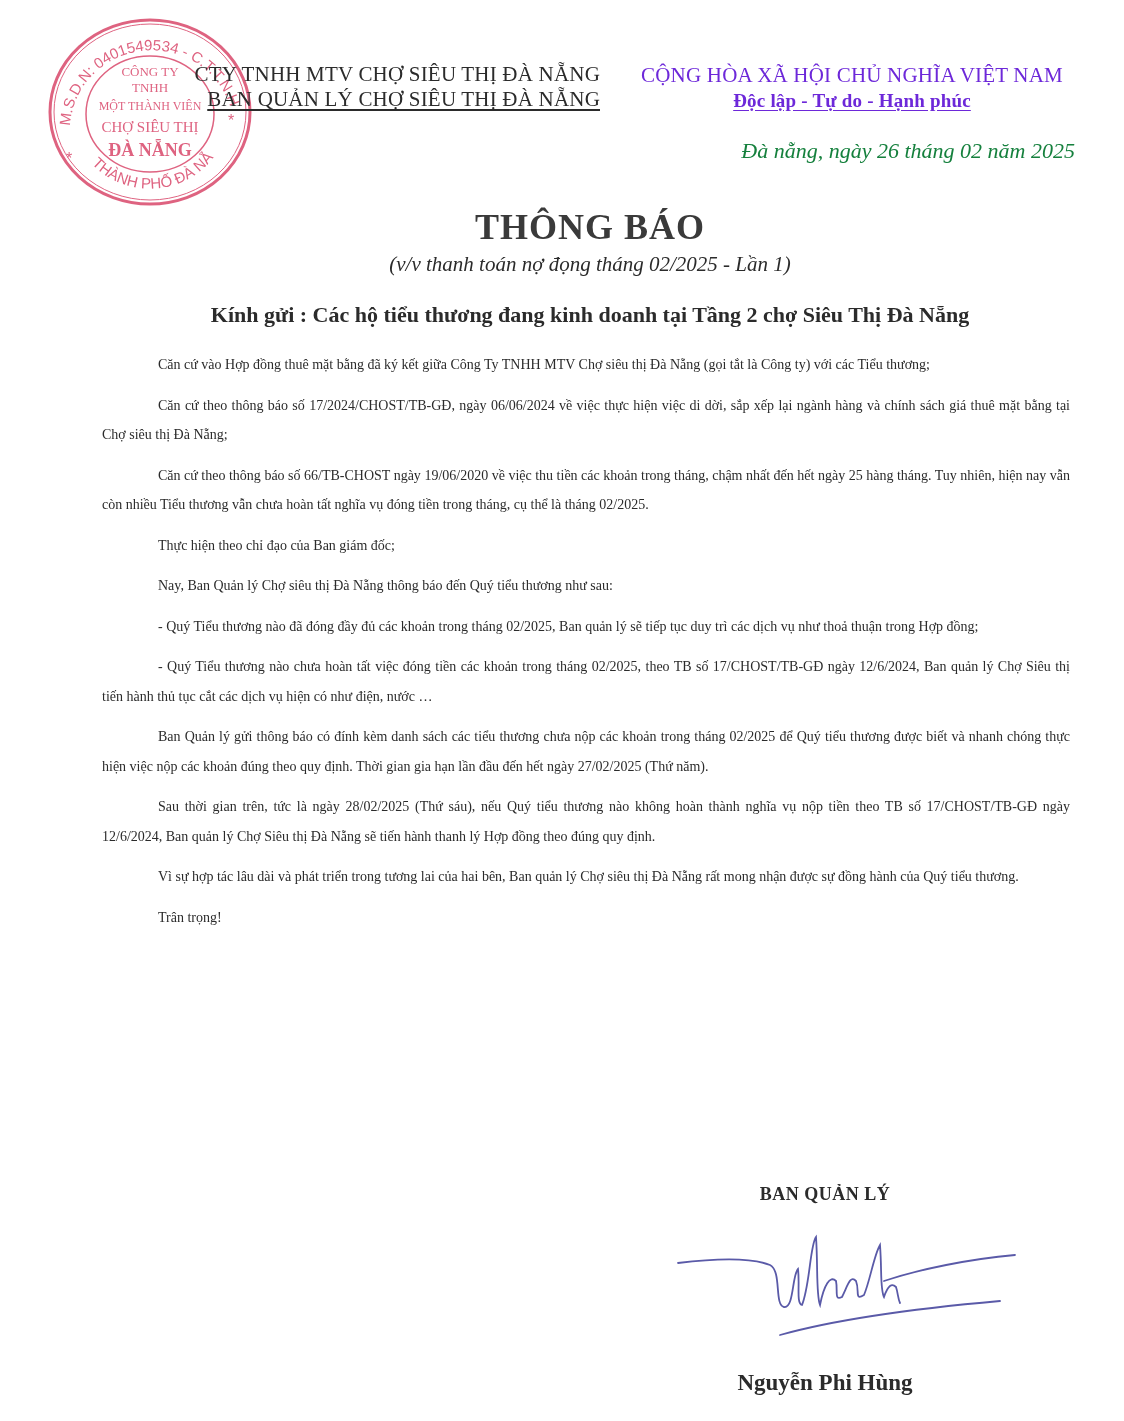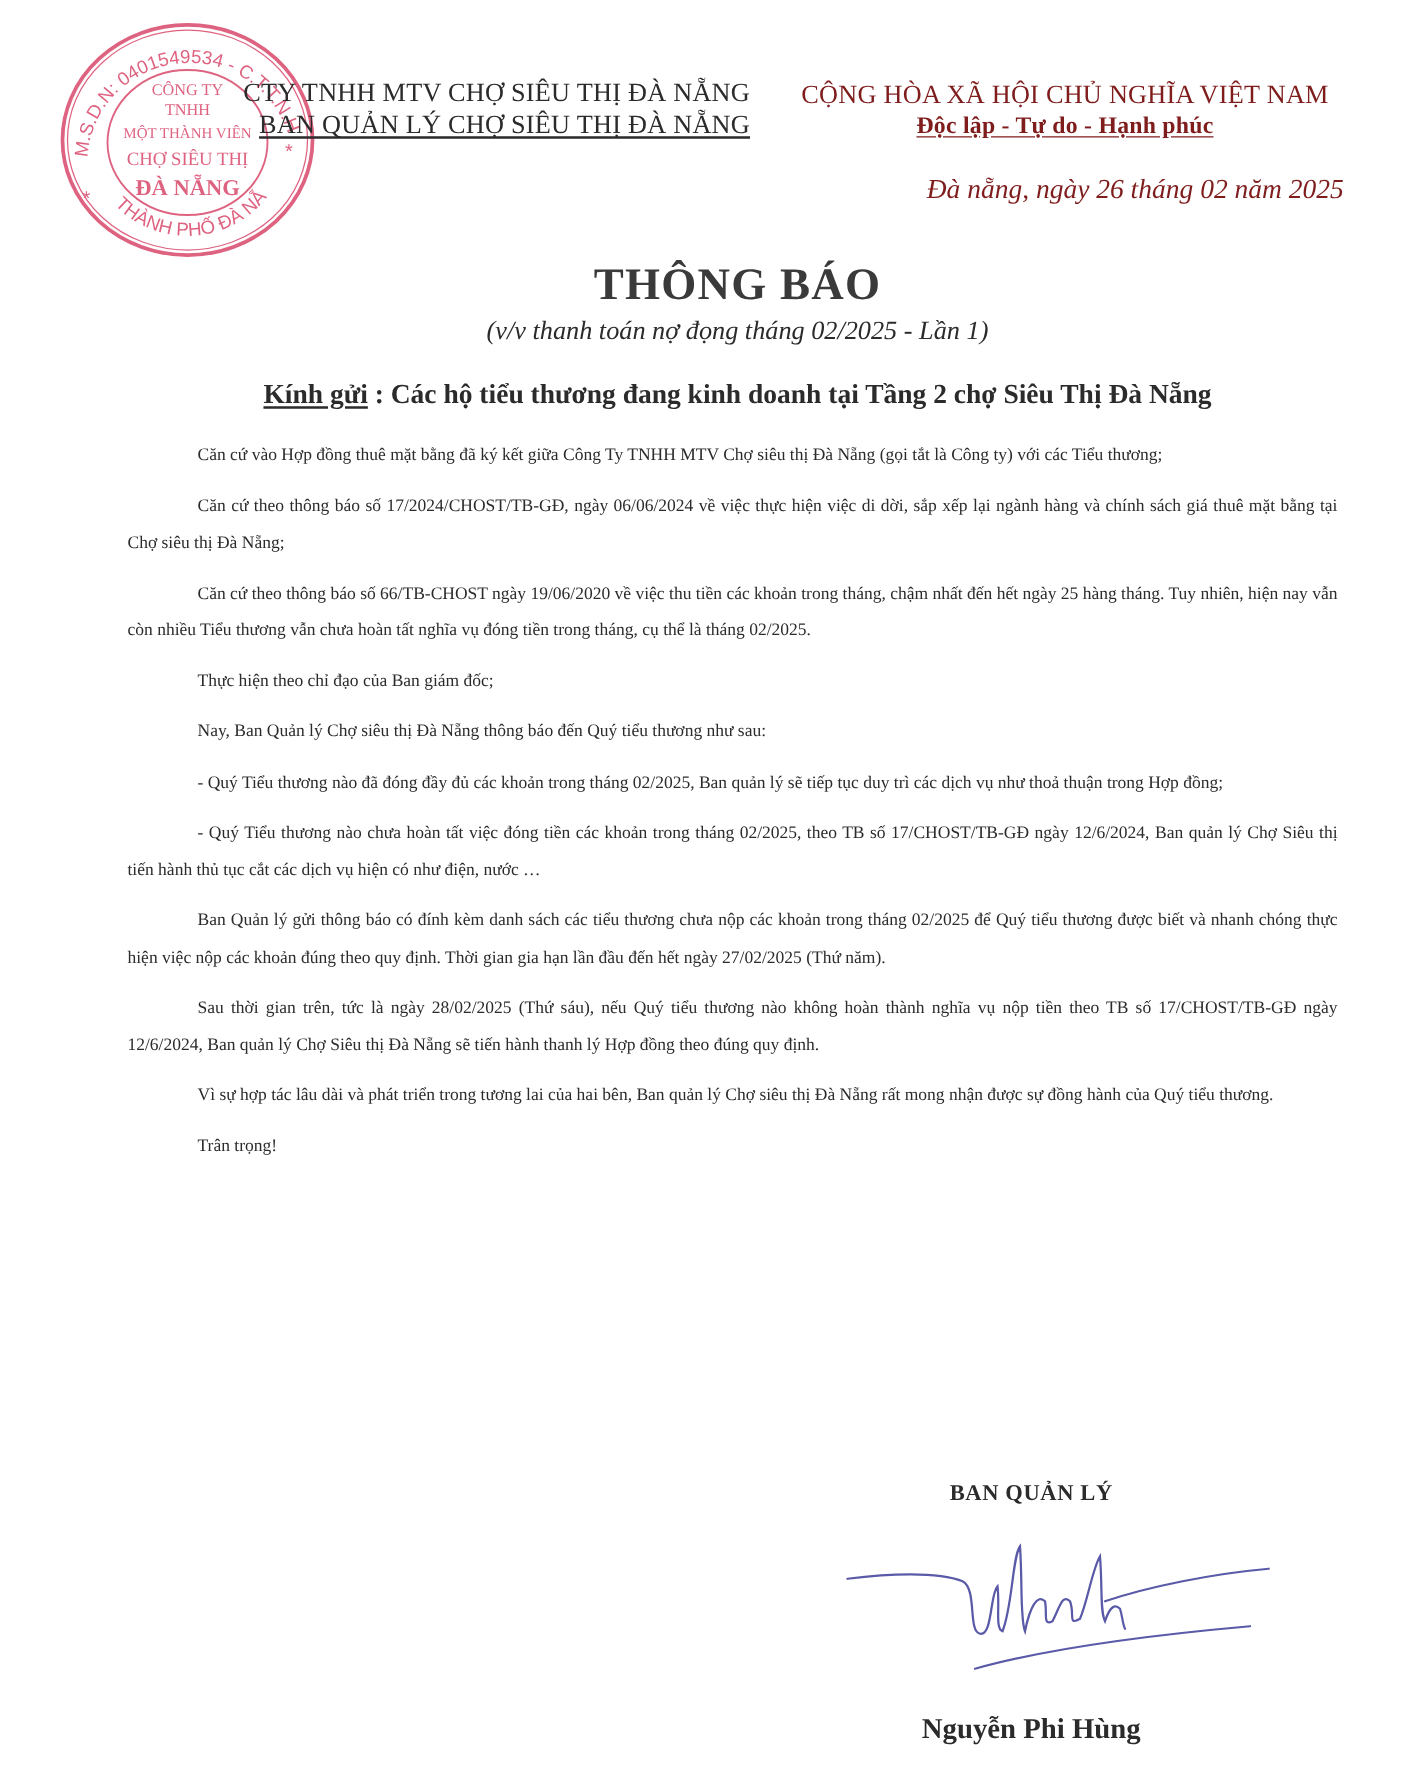--- a/index.html
+++ b/index.html
@@ -4,27 +4,27 @@
 <style>
   html, body { margin: 0; padding: 0; background: #ffffff; }
   body {
     width: 1124px; height: 1421px; position: relative; overflow: hidden;
     font-family: "Liberation Serif", "DejaVu Serif", serif;
     color: #2a2a2a;
   }
   .abs { position: absolute; }
   .hdr-left { left: 60px; top: 62px; width: 540px; text-align: right; font-size: 21px; line-height: 25px; color: #2b2b2b; letter-spacing: 0.2px; }
   .hdr-left .l2 { text-decoration: underline; text-underline-offset: 3px; }
-  .hdr-right { left: 612px; top: 62px; width: 480px; text-align: center; font-size: 21px; line-height: 26px; color: #7f1d1d; letter-spacing: 0.2px; }
+  .hdr-right { left: 612px; top: 62px; width: 480px; text-align: center; font-size: 21px; line-height: 26px; color: #6d28d9; letter-spacing: 0.2px; }
   .hdr-right .motto { font-weight: bold; font-size: 19px; text-decoration: underline; text-underline-offset: 3px; }
-  .date { left: 600px; top: 138px; width: 475px; text-align: right; font-style: italic; font-size: 22px; color: #7f1d1d; }
+  .date { left: 600px; top: 138px; width: 475px; text-align: right; font-style: italic; font-size: 22px; color: #15803d; }
   .title { left: 0; top: 206px; width: 1180px; text-align: center; font-size: 36px; font-weight: bold; letter-spacing: 1px; color: #3a3a3a; }
   .subtitle { left: 0; top: 252px; width: 1180px; text-align: center; font-style: italic; font-size: 21px; color: #2b2b2b; }
   .recipient { left: 100px; top: 302px; width: 980px; text-align: center; font-weight: bold; font-size: 22px; color: #2b2b2b; }
-  .recipient .kg { text-decoration: underline; text-underline-offset: 3px; }
+  .recipient .kg { text-underline-offset: 3px; }
   .body { left: 102px; top: 350px; width: 968px; font-size: 14px; line-height: 29.5px; color: #2b2b2b; }
   .body p { margin: 0 0 11px 0; text-indent: 56px; text-align: justify; }
   .body p.bullet { text-indent: 56px; }
   .body b { font-weight: normal; }
   .sign-title { left: 690px; top: 1184px; width: 270px; text-align: center; font-weight: bold; font-size: 18px; letter-spacing: 0.5px; color: #2b2b2b; }
   .sign-name { left: 690px; top: 1370px; width: 270px; text-align: center; font-weight: bold; font-size: 23px; color: #2b2b2b; }
   .signature { left: 670px; top: 1225px; width: 360px; height: 130px; }
   .stamp { left: 44px; top: 14px; width: 212px; height: 196px; opacity: 0.85; }
 </style>
 </head>

